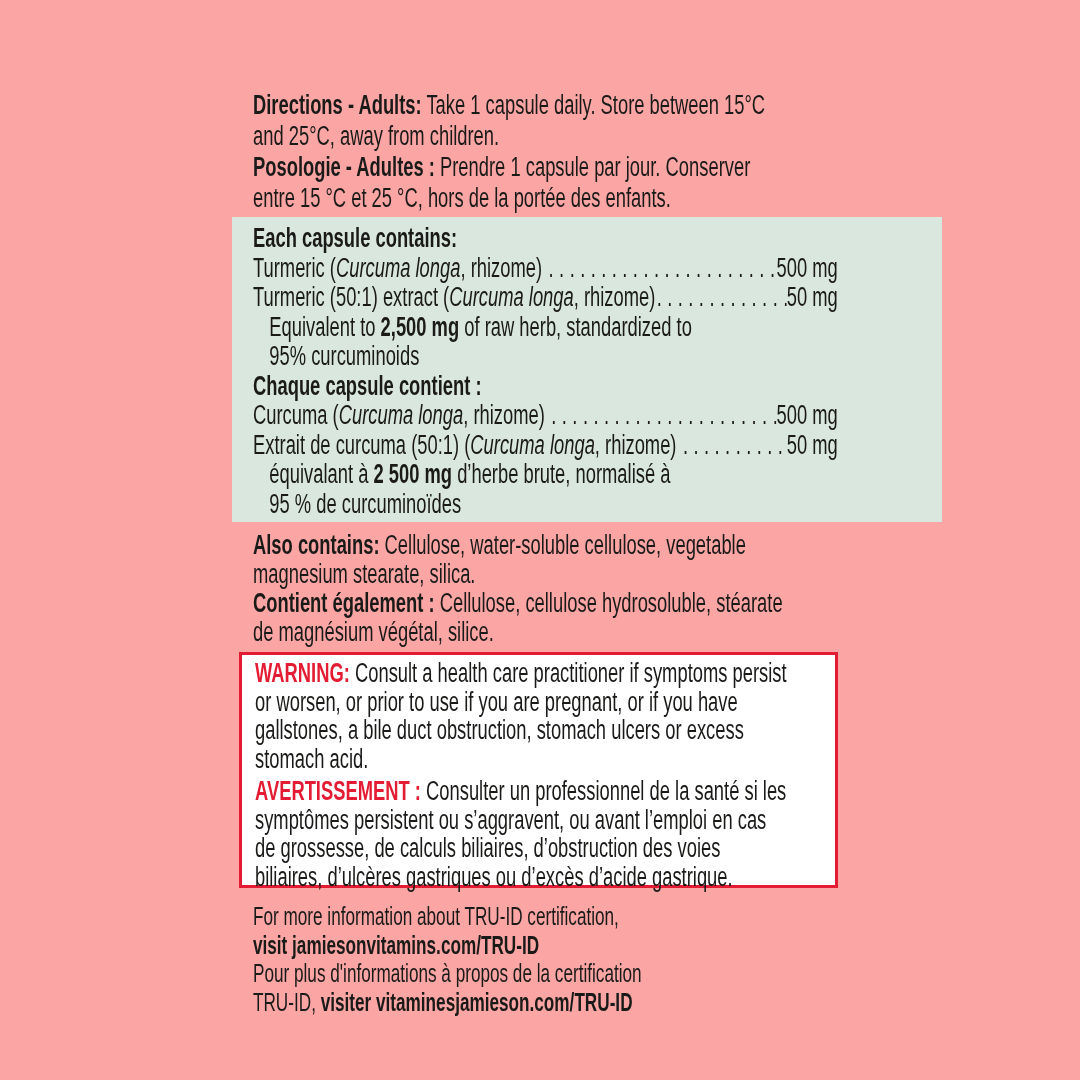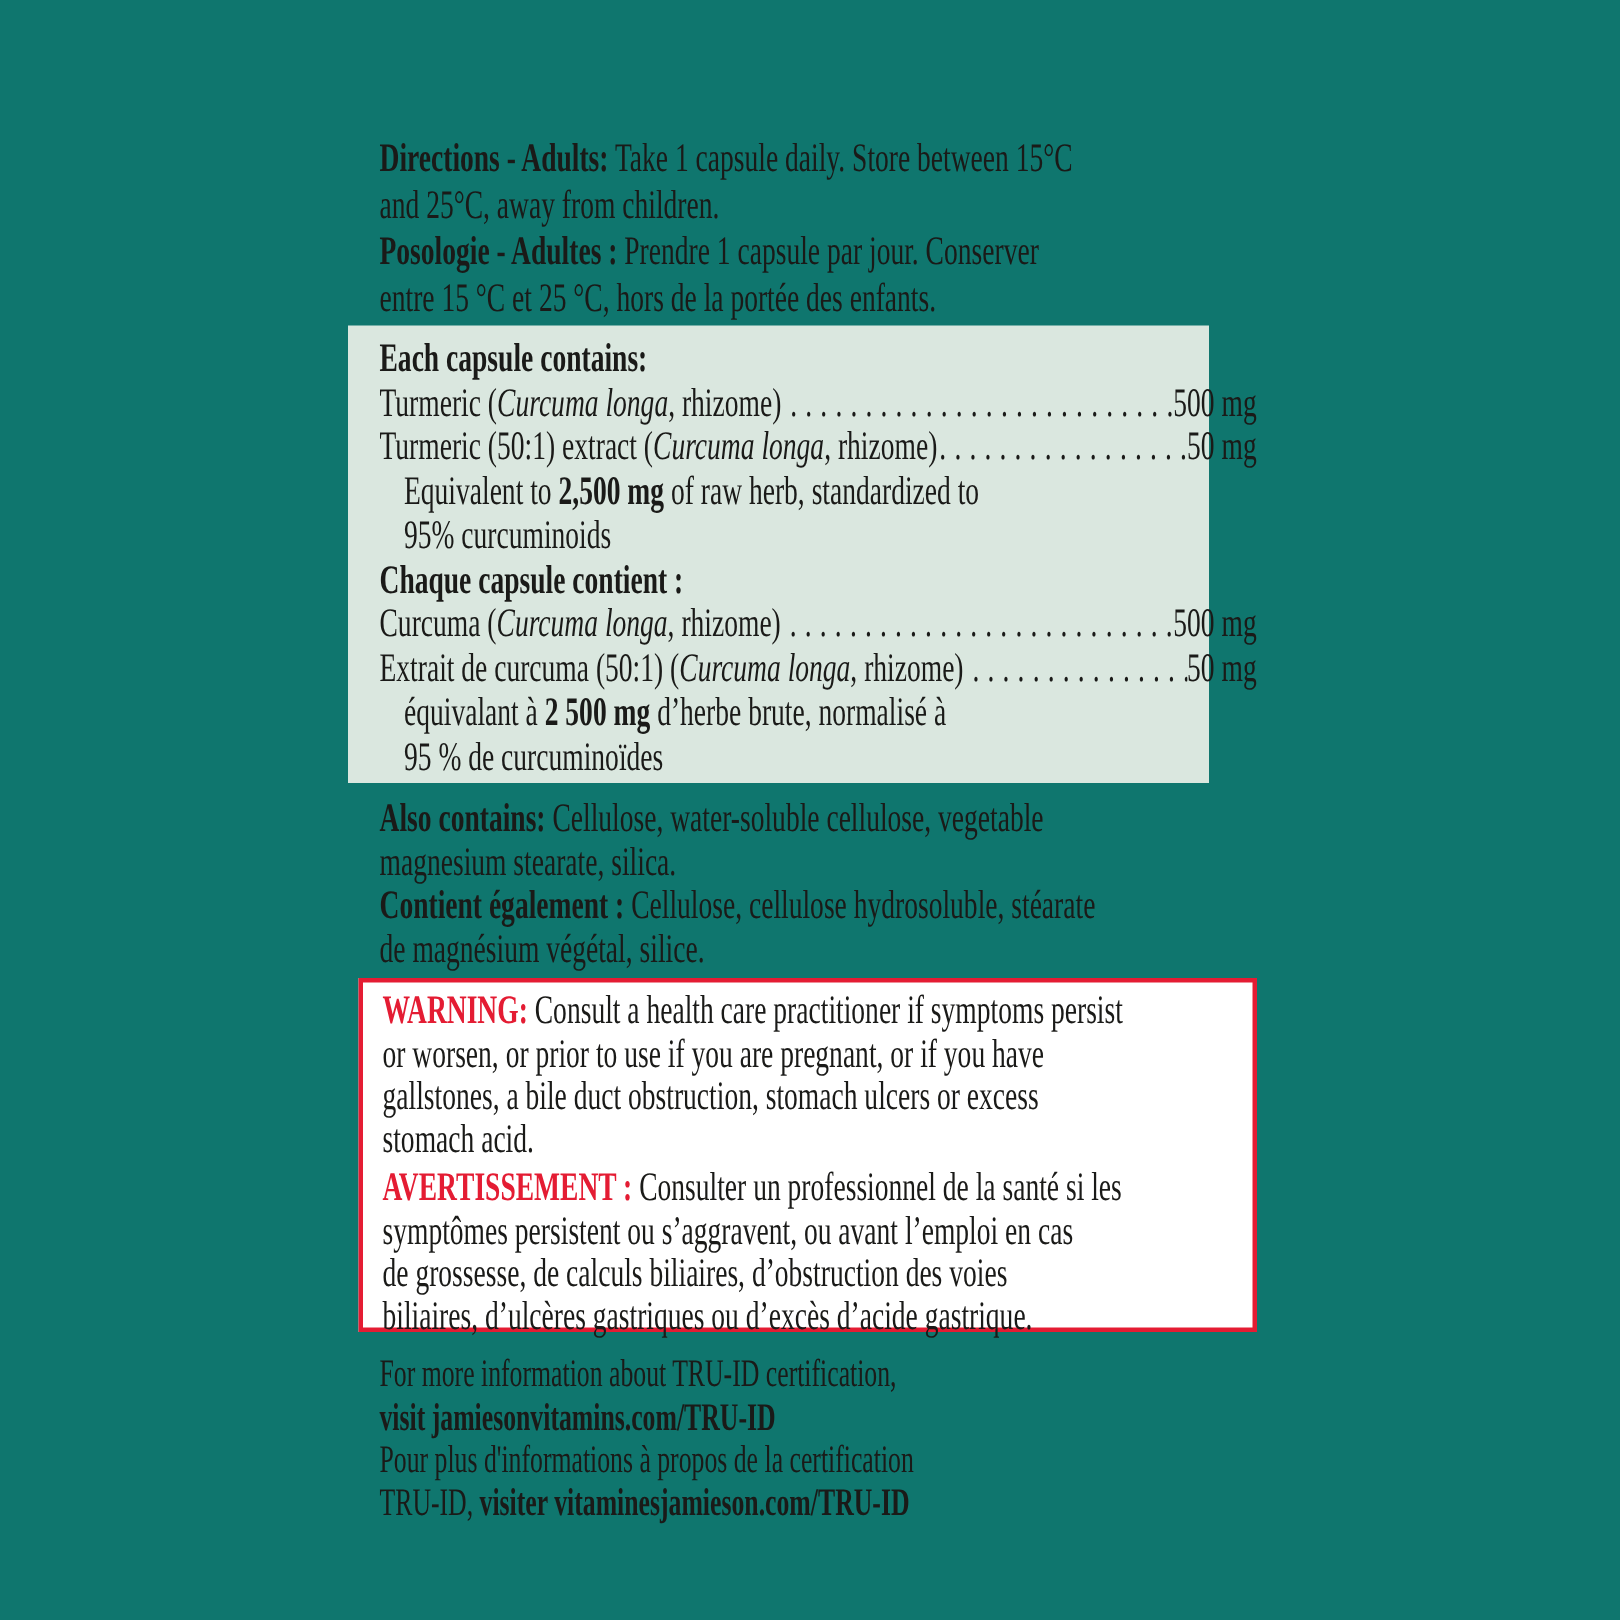--- a/index.html
+++ b/index.html
@@ -1,30 +1,30 @@
 <!DOCTYPE html>
 <html style="--mint: #dae7df; --red: #e41c33; --green: #2e9648; --text: #1a1a18;"><head>
 <meta charset="utf-8">
 <style>
   html,body{margin:0;padding:0;background:#ffffff;}
   .page{
-    position:relative;width:1080px;height:1080px;background:#0f766e;
-    font-family:Liberation Serif, serif;
+    position:relative;width:1080px;height:1080px;background:#fca5a5;
+    font-family:Liberation Sans, sans-serif;
     color:var(--text,#1a1a18);overflow:hidden;
   }
   .condensed{transform:scaleX(0.68);transform-origin:0 0;width:850px;}
   .line{white-space:nowrap;}
   span{white-space:pre;}
 
   
   .directions{position:absolute;left:253px;top:90px;font-size:27px;}
   .directions .line{line-height:31px;}
 
   
-  .mint-box{position:absolute;left:232px;top:217px;width:574px;height:305px;background:var(--mint,#dae7df);}
+  .mint-box{position:absolute;left:232px;top:217px;width:710px;height:305px;background:var(--mint,#dae7df);}
   .box-inner{position:absolute;left:21px;top:7px;width:860px;font-size:27px;}
   .box-inner .line,.box-inner .row{line-height:29.5px;}
   .row{display:flex;align-items:baseline;}
   .row-name{white-space:pre;flex:0 0 auto;}
   .row-dots{flex:1 1 auto;overflow:hidden;white-space:nowrap;letter-spacing:8px;padding:0 6px 0 2px;}
   .row-amt{flex:0 0 auto;white-space:pre;}
   .notes .line{padding-left:24px;}
 
   
   .also{position:absolute;left:253px;top:531px;font-size:27px;}

